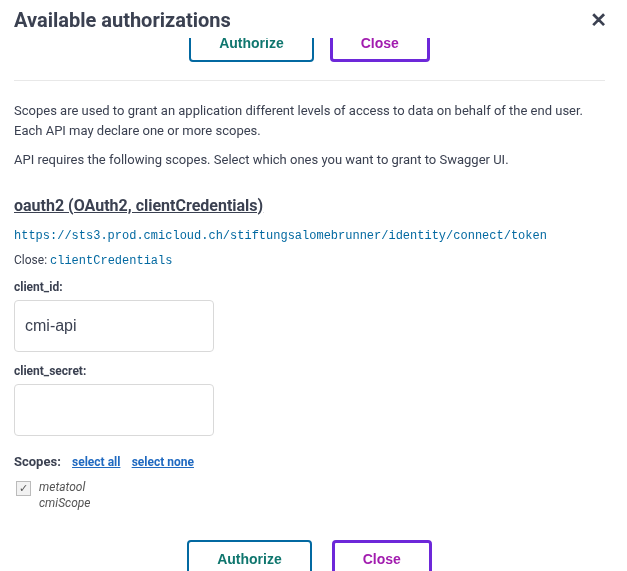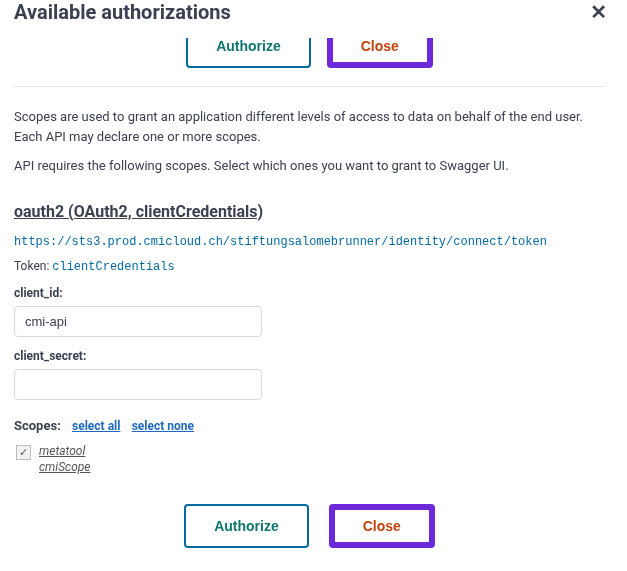--- a/index.html
+++ b/index.html
@@ -11,21 +11,21 @@
     background: #fff;
     width: 627px;
     height: 571px;
     overflow: hidden;
     position: relative;
   }
   .modal-header {
     display: flex;
     justify-content: space-between;
     align-items: center;
-    padding: 0 14px 6px 14px;
+    padding: 8px 14px 6px 14px;
   }
   .modal-title {
     font-size: 20px;
     font-weight: 700;
     color: #3b4151;
   }
   .close-x {
     font-size: 20px;
     font-weight: 700;
     cursor: pointer;
@@ -57,22 +57,22 @@
     font-weight: 700;
     border-radius: 4px;
     cursor: pointer;
     background: #fff;
   }
   .btn-authorize {
     border: 2px solid #0369a1;
     color: #0f766e;
   }
   .btn-close {
-    border: 6px solid #6d28d9;
-    color: #c2410c;
+    border: 3px solid #6d28d9;
+    color: #a21caf;
   }
   hr.sep {
     border: none;
     border-top: 1px solid #e8e8e8;
     margin: 0 0 20px 0;
   }
   .desc {
     font-size: 13px;
     color: #3b4151;
     line-height: 1.5;
@@ -97,23 +97,23 @@
     color: #0369a1;
   }
   .field-label {
     font-size: 12px;
     font-weight: 700;
     color: #3b4151;
     margin-top: 12px;
     margin-bottom: 6px;
   }
   .text-input {
-    width: 248px;
-    padding: 7px 10px;
-    font-size: 13px;
+    width: 200px;
+    padding: 16px 10px;
+    font-size: 16px;
     border: 1px solid #d9d9d9;
     border-radius: 4px;
     color: #3b4151;
     background: #fff;
   }
   .scopes-row {
     margin-top: 18px;
     font-size: 13px;
   }
   .scopes-label { font-weight: 700; }
@@ -144,21 +144,20 @@
     color: #555;
     cursor: pointer;
     flex-shrink: 0;
     margin-top: 2px;
   }
   .scope-text {
     font-size: 12px;
     font-style: italic;
     color: #555;
     line-height: 1.4;
-    text-decoration: underline;
   }
   .bottom-buttons {
     display: flex;
     justify-content: center;
     gap: 20px;
     margin-top: 28px;
   }
 </style>
 </head>
 <body>
@@ -179,21 +178,21 @@
     <hr class="sep">
 
     <div class="desc">Scopes are used to grant an application different levels of access to data on behalf of the end user. Each API may declare one or more scopes.</div>
     <div class="desc">API requires the following scopes. Select which ones you want to grant to Swagger UI.</div>
 
     <div class="auth-heading">oauth2 (OAuth2, clientCredentials)</div>
 
     <div class="mono">https://sts3.prod.cmicloud.ch/stiftungsalomebrunner/identity/connect/token</div>
 
     <div class="kv-label" style="margin-top:10px;">
-      <span>Token: </span><span class="mono">clientCredentials</span>
+      <span>Close: </span><span class="mono">clientCredentials</span>
     </div>
 
     <div class="field-label">client_id:</div>
     <input type="text" class="text-input" value="cmi-api" style="">
 
     <div class="field-label">client_secret:</div>
     <input type="password" class="text-input" value="" style="">
 
     <div class="scopes-row">
       <span class="scopes-label">Scopes:</span>

